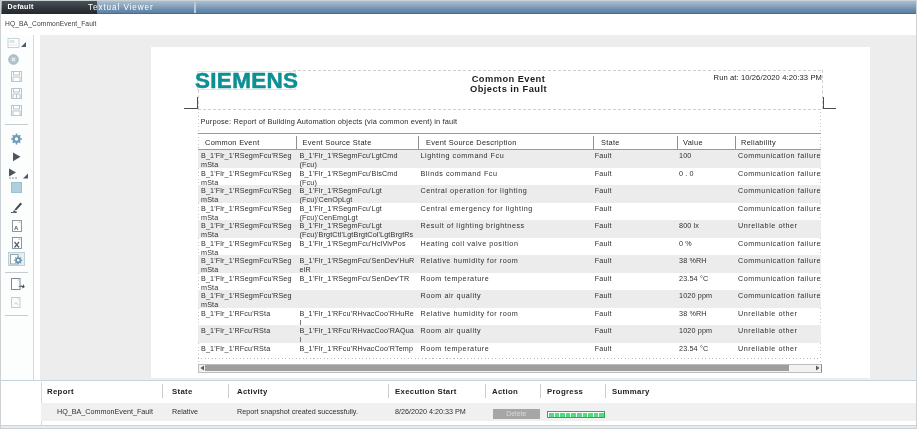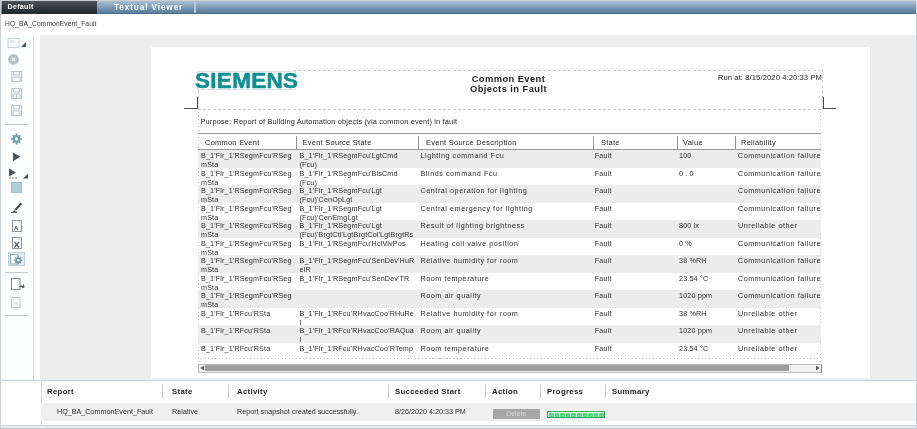--- a/index.html
+++ b/index.html
@@ -4,22 +4,22 @@
 html,body { width:917px; height:429px; overflow:hidden; }
 body { position:relative; font-family:"Liberation Sans", sans-serif; background:#fff; }
 #frame { position:absolute; left:0; top:0; width:917px; height:429px; border:1px solid #ccd1d5; pointer-events:none; }
 
 #topbar { position:absolute; left:1px; top:1px; width:915px; height:13px;
   background:linear-gradient(#a9bfd1, #85a1bc 45%, #6b8dac 72%, #5a80a3 100%);
   border-bottom:1px solid #4a6b8e; }
 #tabdef { position:absolute; left:1px; top:0; width:95px; height:13px;
   background:linear-gradient(#4b5257, #31373c 55%, #24292d); color:#fff;
   font-size:7.1px; letter-spacing:0.3px; font-weight:bold; line-height:13px; padding-left:5.5px; }
-#tabtv { position:absolute; left:113px; top:0; color:#fff; font-size:8.2px; letter-spacing:0.9px;
-  font-weight:bold; line-height:13px; }
+#tabtv { position:absolute; left:87px; top:0; color:#fff; font-size:8.2px; letter-spacing:0.9px;
+  font-weight:normal; line-height:13px; }
 #tabdiv { position:absolute; left:193px; top:1px; width:1.5px; height:11px; background:#b9cbdc; }
 
 #crumb { position:absolute; left:5px; top:19.5px; font-size:6.7px; letter-spacing:0.1px; color:#3c3c3c; }
 
 #gray { position:absolute; left:40px; top:34.5px; width:875.5px; height:345px; background:#ededed; }
 
 #side { position:absolute; left:1px; top:34.5px; width:32.5px; height:345px; background:#fcfdfd; border-right:1.5px solid #d5d9db; }
 
 #page { position:absolute; left:150.5px; top:47px; width:719.5px; height:331px; background:#fff; }
 
@@ -160,21 +160,21 @@
   </svg>
 <div style="position:absolute;left:5px;top:315px;width:23px;height:1px;background:#c7ccd0"></div>
 <div id="page" class="abs"></div>
 <div id="dash-top" class="abs"></div>
 <div id="dash-bot" class="abs"></div>
 <div id="dash-r" class="abs"></div>
 <div id="dash-l" class="abs"></div>
 <div id="logobox" class="abs"></div>
 <div id="logo" class="abs">SIEMENS</div>
 <div id="title" class="abs">Common Event<br>Objects in Fault</div>
-<div id="runat" class="abs">Run at: 8/15/2020 4:20:33 PM</div>
+<div id="runat" class="abs">Run at: 10/26/2020 4:20:33 PM</div>
 <div class="abs cm" style="left:184px;top:107.5px;width:14px;height:1.3px"></div>
 <div class="abs cm" style="left:197px;top:97px;width:1.3px;height:11.5px"></div>
 <div class="abs cm" style="left:822.5px;top:97px;width:1.3px;height:11.5px"></div>
 <div class="abs cm" style="left:823px;top:107.5px;width:13px;height:1.3px"></div>
 <div id="purpose" class="abs">Purpose: Report of Building Automation objects (via common event) in fault</div>
 <div id="dot-l" class="abs"></div>
 <div id="dot-r" class="abs"></div>
 <div id="dot-b" class="abs"></div>
 <div id="thead" class="abs">
  <span style="left:7.5px">Common Event</span>
@@ -295,21 +295,21 @@
   </svg>
 <svg class="abs" style="left:814.5px;top:365px" width="5" height="6" viewBox="0 0 5 6">
     <path d="M1 0.5 L4.5 3 L1 5.5 Z" fill="#5a5a5a"></path>
   </svg>
 <div id="split1" class="abs"></div>
 <div id="bpanel" class="abs"></div>
 <div id="bghead" class="abs">
  <span style="left:6px">Report</span>
  <span style="left:131px">State</span>
  <span style="left:196px">Activity</span>
- <span style="left:354px">Succeeded Start</span>
+ <span style="left:354px">Execution Start</span>
  <span style="left:451px">Action</span>
  <span style="left:506px">Progress</span>
  <span style="left:571px">Summary</span>
  <i style="left:121px"></i>
     <i style="left:186.5px"></i>
     <i style="left:347px"></i>
     <i style="left:444px"></i>
     <i style="left:499px"></i>
     <i style="left:564px"></i>
 </div>

